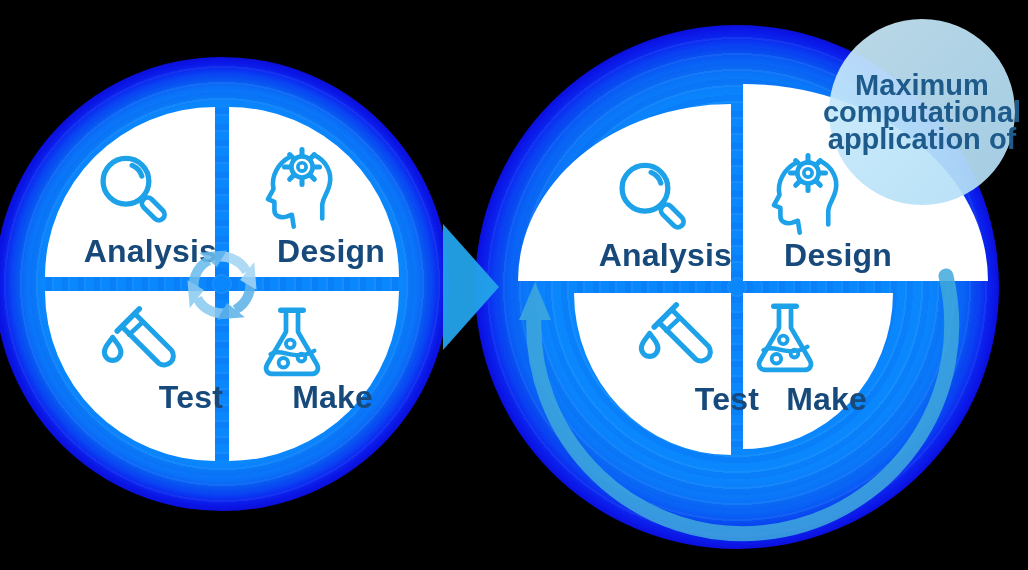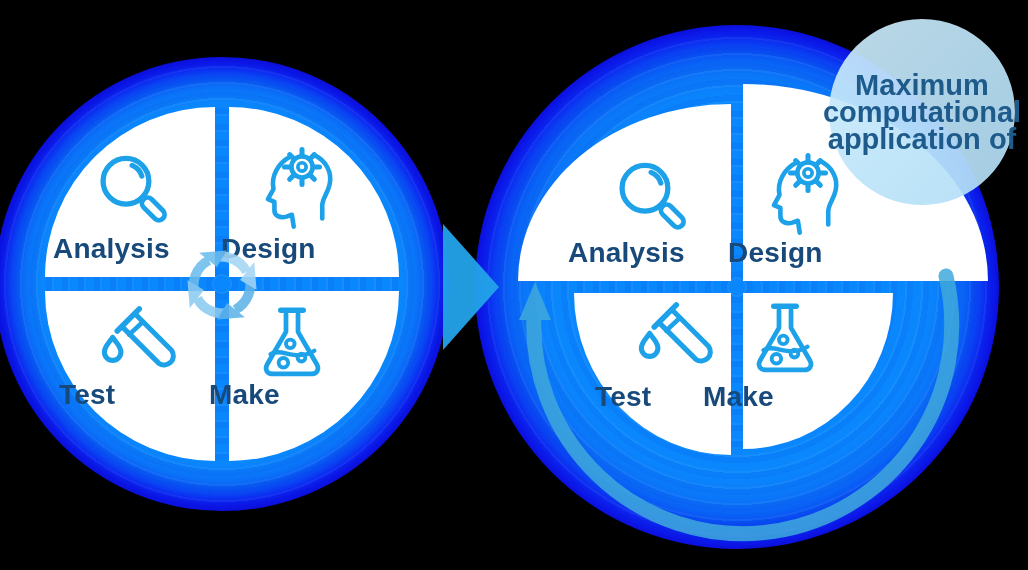--- a/index.html
+++ b/index.html
@@ -13,22 +13,22 @@
   .blob-right{left:475px;top:25px;width:524px;height:524px;z-index:20;
     background:
       repeating-radial-gradient(circle closest-side, rgba(255,255,255,0) 0 8px, rgba(255,255,255,0.05) 8px 10px, rgba(6,20,205,0.07) 10px 16px),
       radial-gradient(circle closest-side,#0a87fd 0 72%,#0a7efa 78%,#0a6ff7 84%,#0857f4 89%,#0a3cf2 93%,#0b23ef 96%,#0b15e6 98.5%,#0b10db 100%);}
   .q{position:absolute;background:#fff;}
   .lq{z-index:11;} .rq{z-index:21;}
   .q.tl{border-radius:100% 0 0 0;}
   .q.tr{border-radius:0 100% 0 0;}
   .q.bl{border-radius:0 0 0 100%;}
   .q.br{border-radius:0 0 100% 0;}
-  .label{position:absolute;width:164px;text-align:left;color:#17497b;
-         font-size:28px;font-weight:bold;letter-spacing:0.2px;}
+  .label{position:absolute;width:164px;text-align:right;color:#17497b;
+         font-size:32px;font-weight:bold;letter-spacing:0.2px;}
   .lbl-l{z-index:12;} .lbl-r{z-index:22;}
   .icon{position:absolute;}
   .icon-l{z-index:12;} .icon-r{z-index:22;}
   .cycle{position:absolute;left:167px;top:230px;z-index:13;opacity:0.88;}
   .triangle{position:absolute;left:443px;top:224px;width:56px;height:126px;z-index:25;
             background:#23a3e9;clip-path:polygon(0 0,100% 50%,0 100%);opacity:0.95;}
   .loop{position:absolute;left:0;top:0;z-index:30;pointer-events:none;}
   .bubble{position:absolute;left:829px;top:19px;width:186px;height:186px;border-radius:50%;
           z-index:40;background:linear-gradient(135deg,rgba(203,235,251,0.92),rgba(176,221,246,0.92));
           display:flex;flex-direction:column;justify-content:center;align-items:center;}

